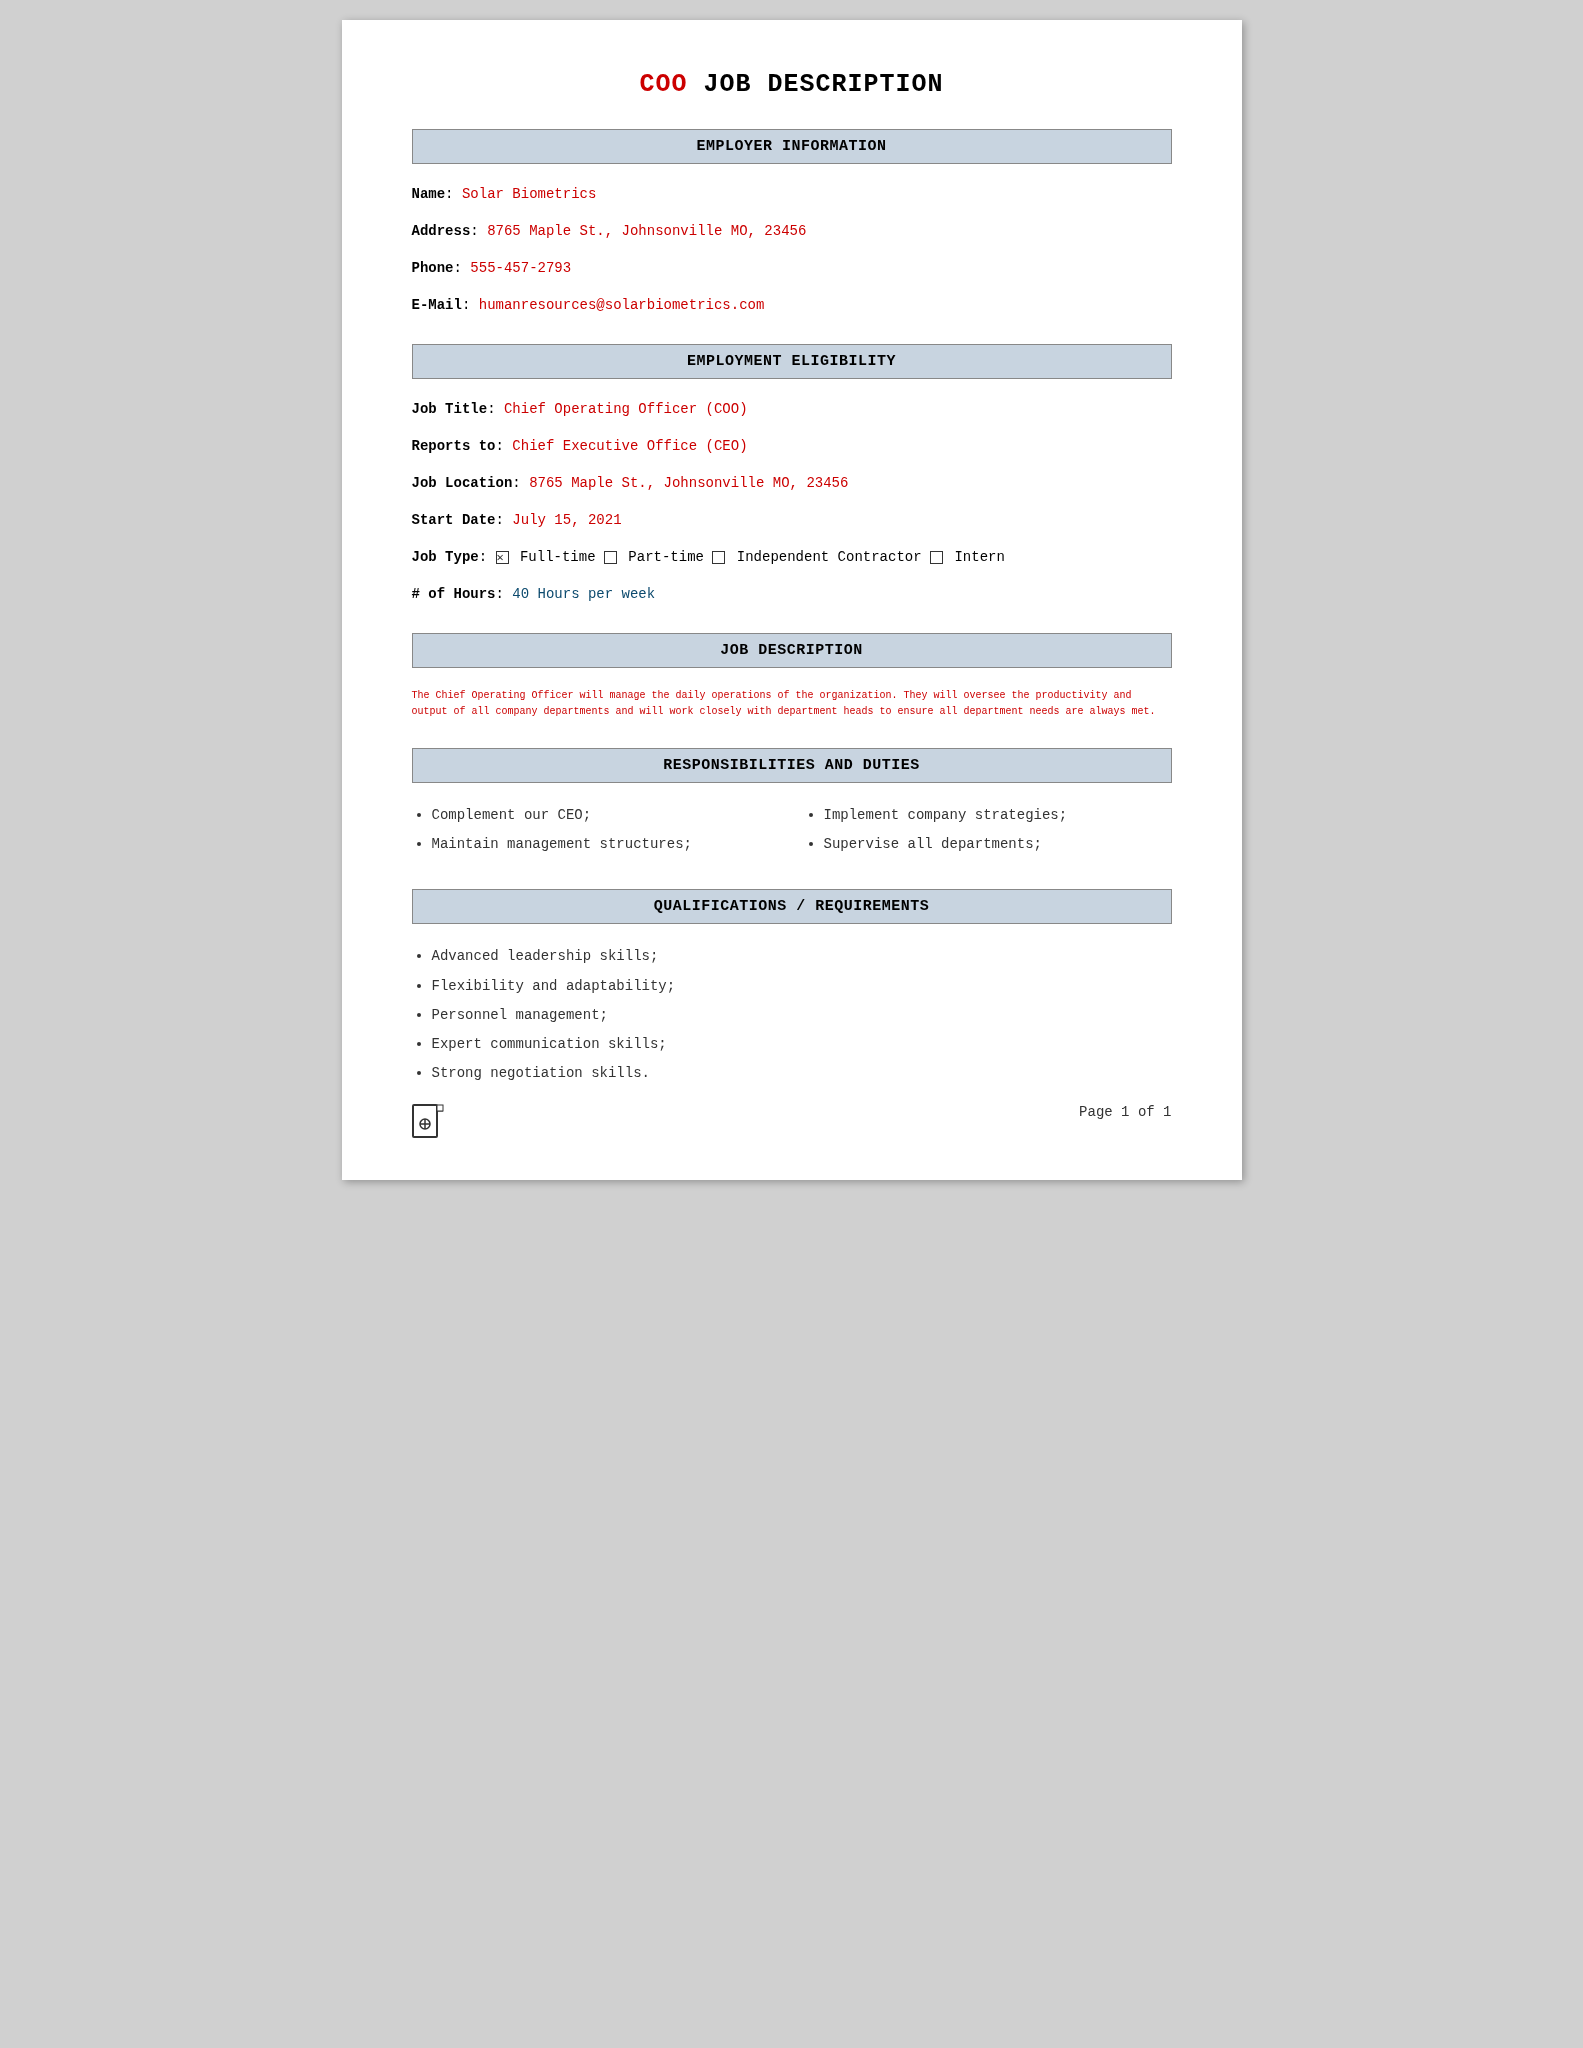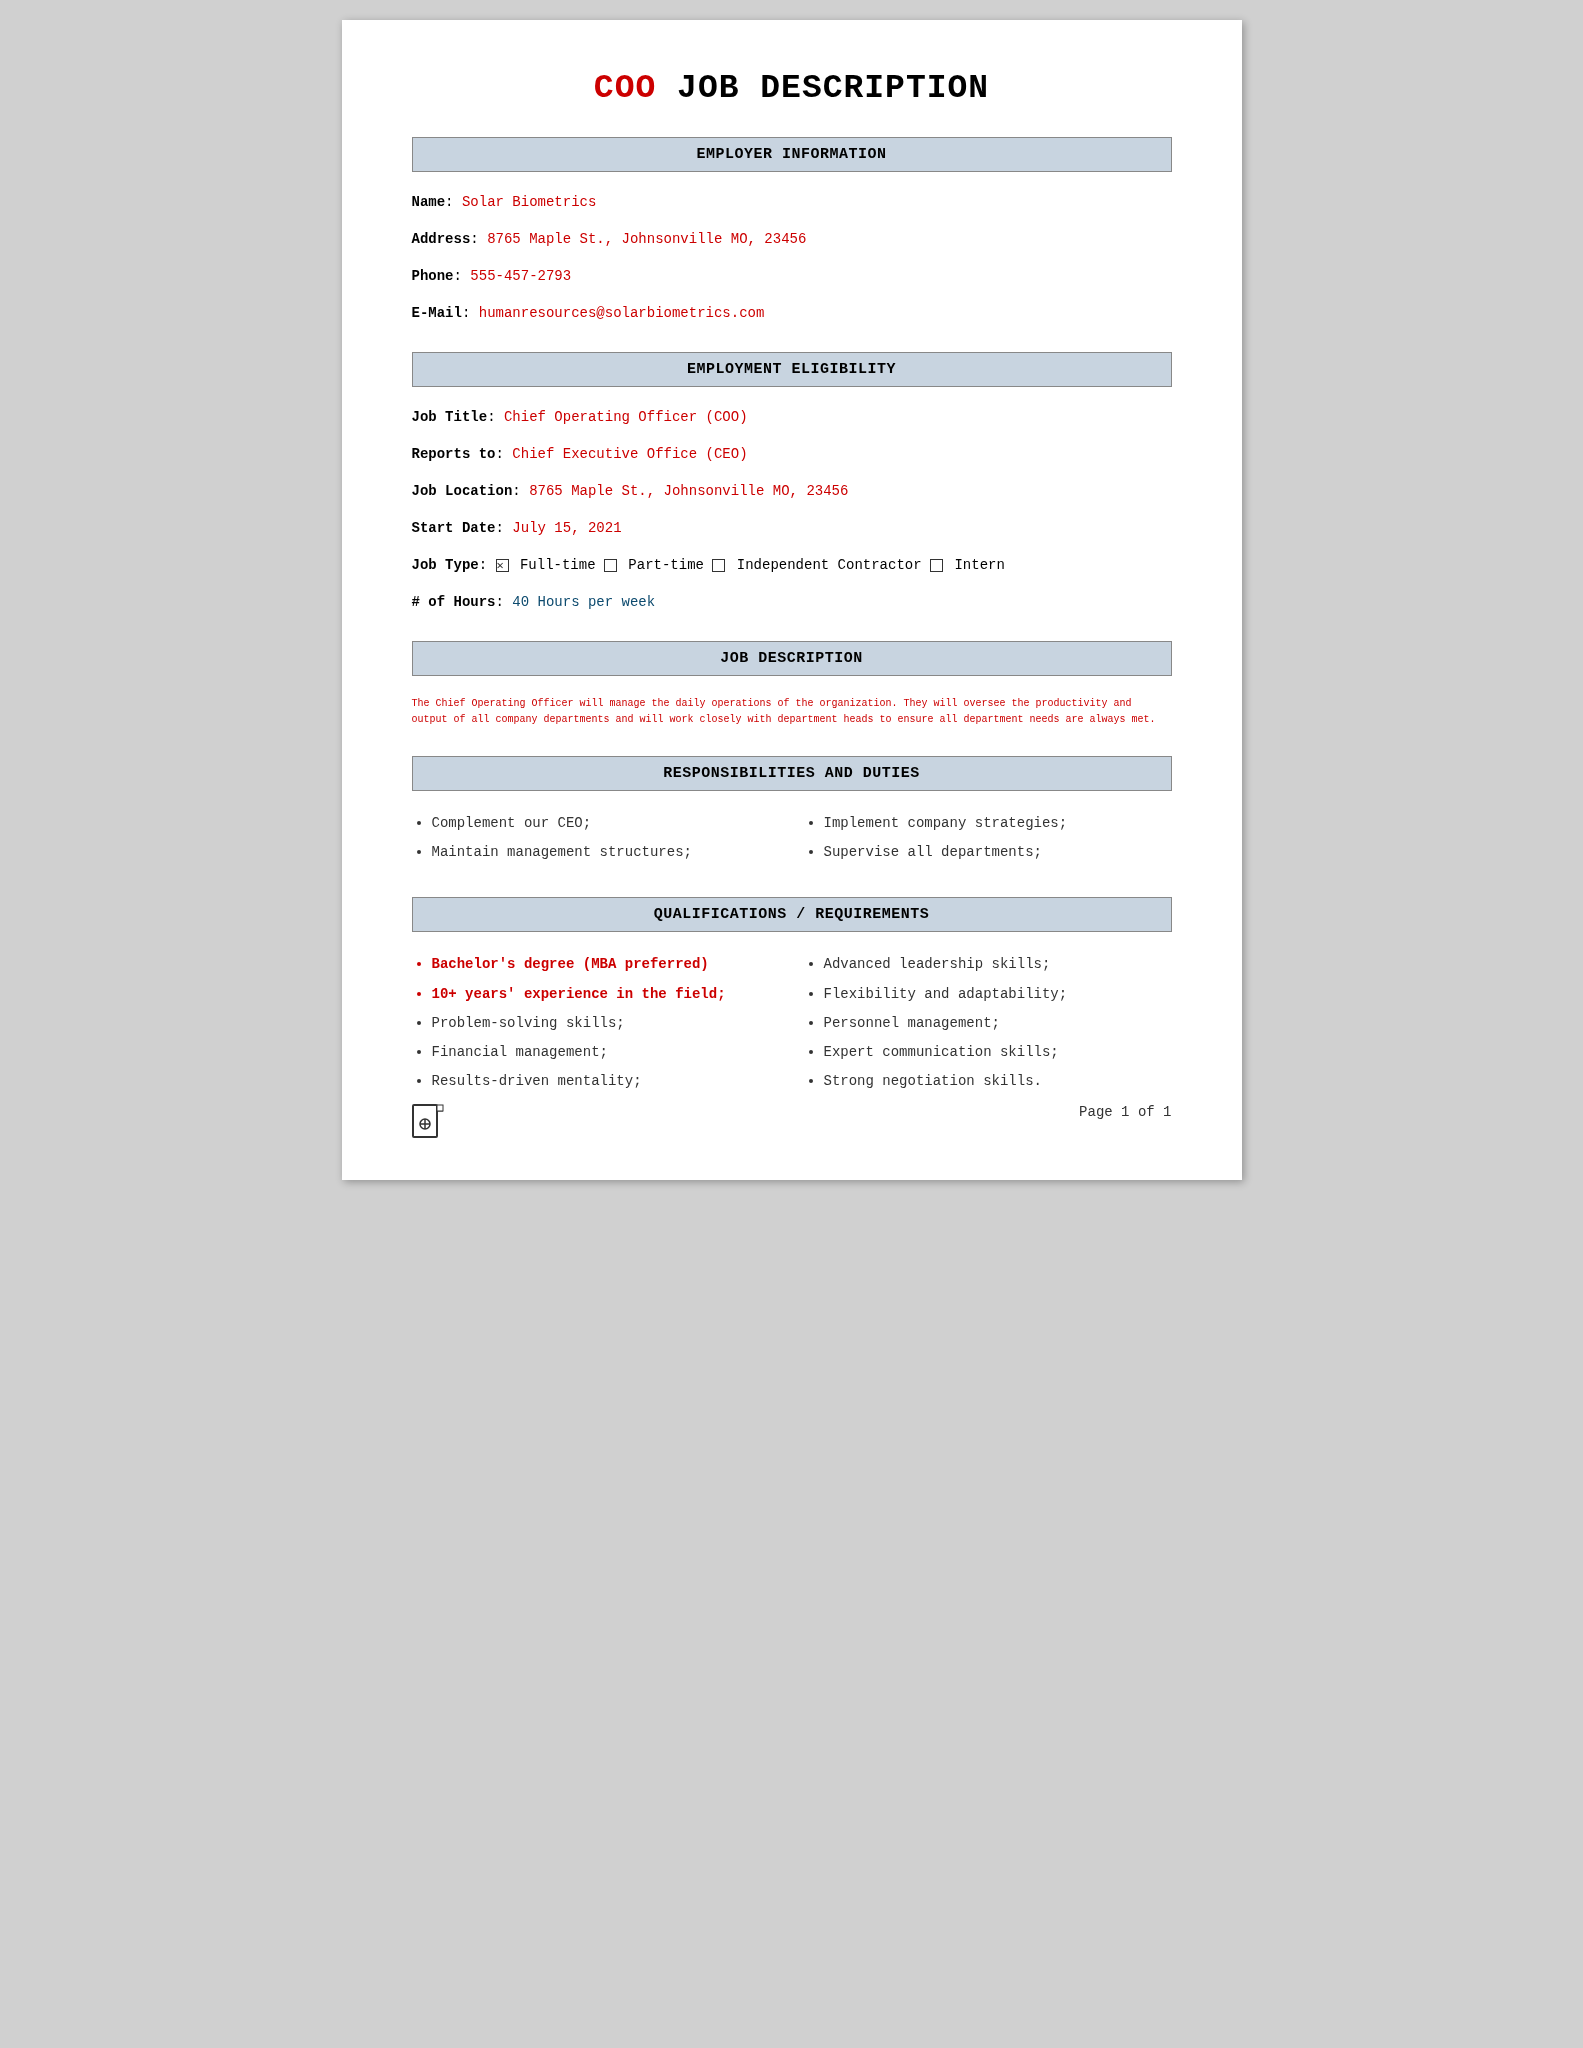--- a/index.html
+++ b/index.html
@@ -22,21 +22,21 @@
       background: #ffffff;
       width: 900px;
       min-height: 1160px;
       padding: 50px 70px;
       position: relative;
       box-shadow: 2px 2px 8px rgba(0,0,0,0.3);
     }
 
     .page-title {
       text-align: center;
-      font-size: 33px;
+      font-size: 25px;
       font-weight: bold;
       margin-bottom: 30px;
       letter-spacing: 1px;
     }
 
     .page-title .red {
       color: #cc0000;
     }
 
     .page-title .black {
@@ -227,27 +227,20 @@
         <li class="black">Implement company strategies;</li>
         <li class="black">Supervise all departments;</li>
       </ul>
     </div>
   </div>
 
   <div class="section">
     <div class="section-header">QUALIFICATIONS / REQUIREMENTS</div>
     <div class="two-col-list">
       <ul class="list-col">
-        <li class="red-bold">Bachelor's degree (MBA preferred)</li>
-        <li class="red-bold">10+ years' experience in the field;</li>
-        <li class="black">Problem-solving skills;</li>
-        <li class="black">Financial management;</li>
-        <li class="black">Results-driven mentality;</li>
-      </ul>
-      <ul class="list-col">
         <li class="black">Advanced leadership skills;</li>
         <li class="black">Flexibility and adaptability;</li>
         <li class="black">Personnel management;</li>
         <li class="black">Expert communication skills;</li>
         <li class="black">Strong negotiation skills.</li>
       </ul>
     </div>
   </div>
 
   <div class="page-footer">

